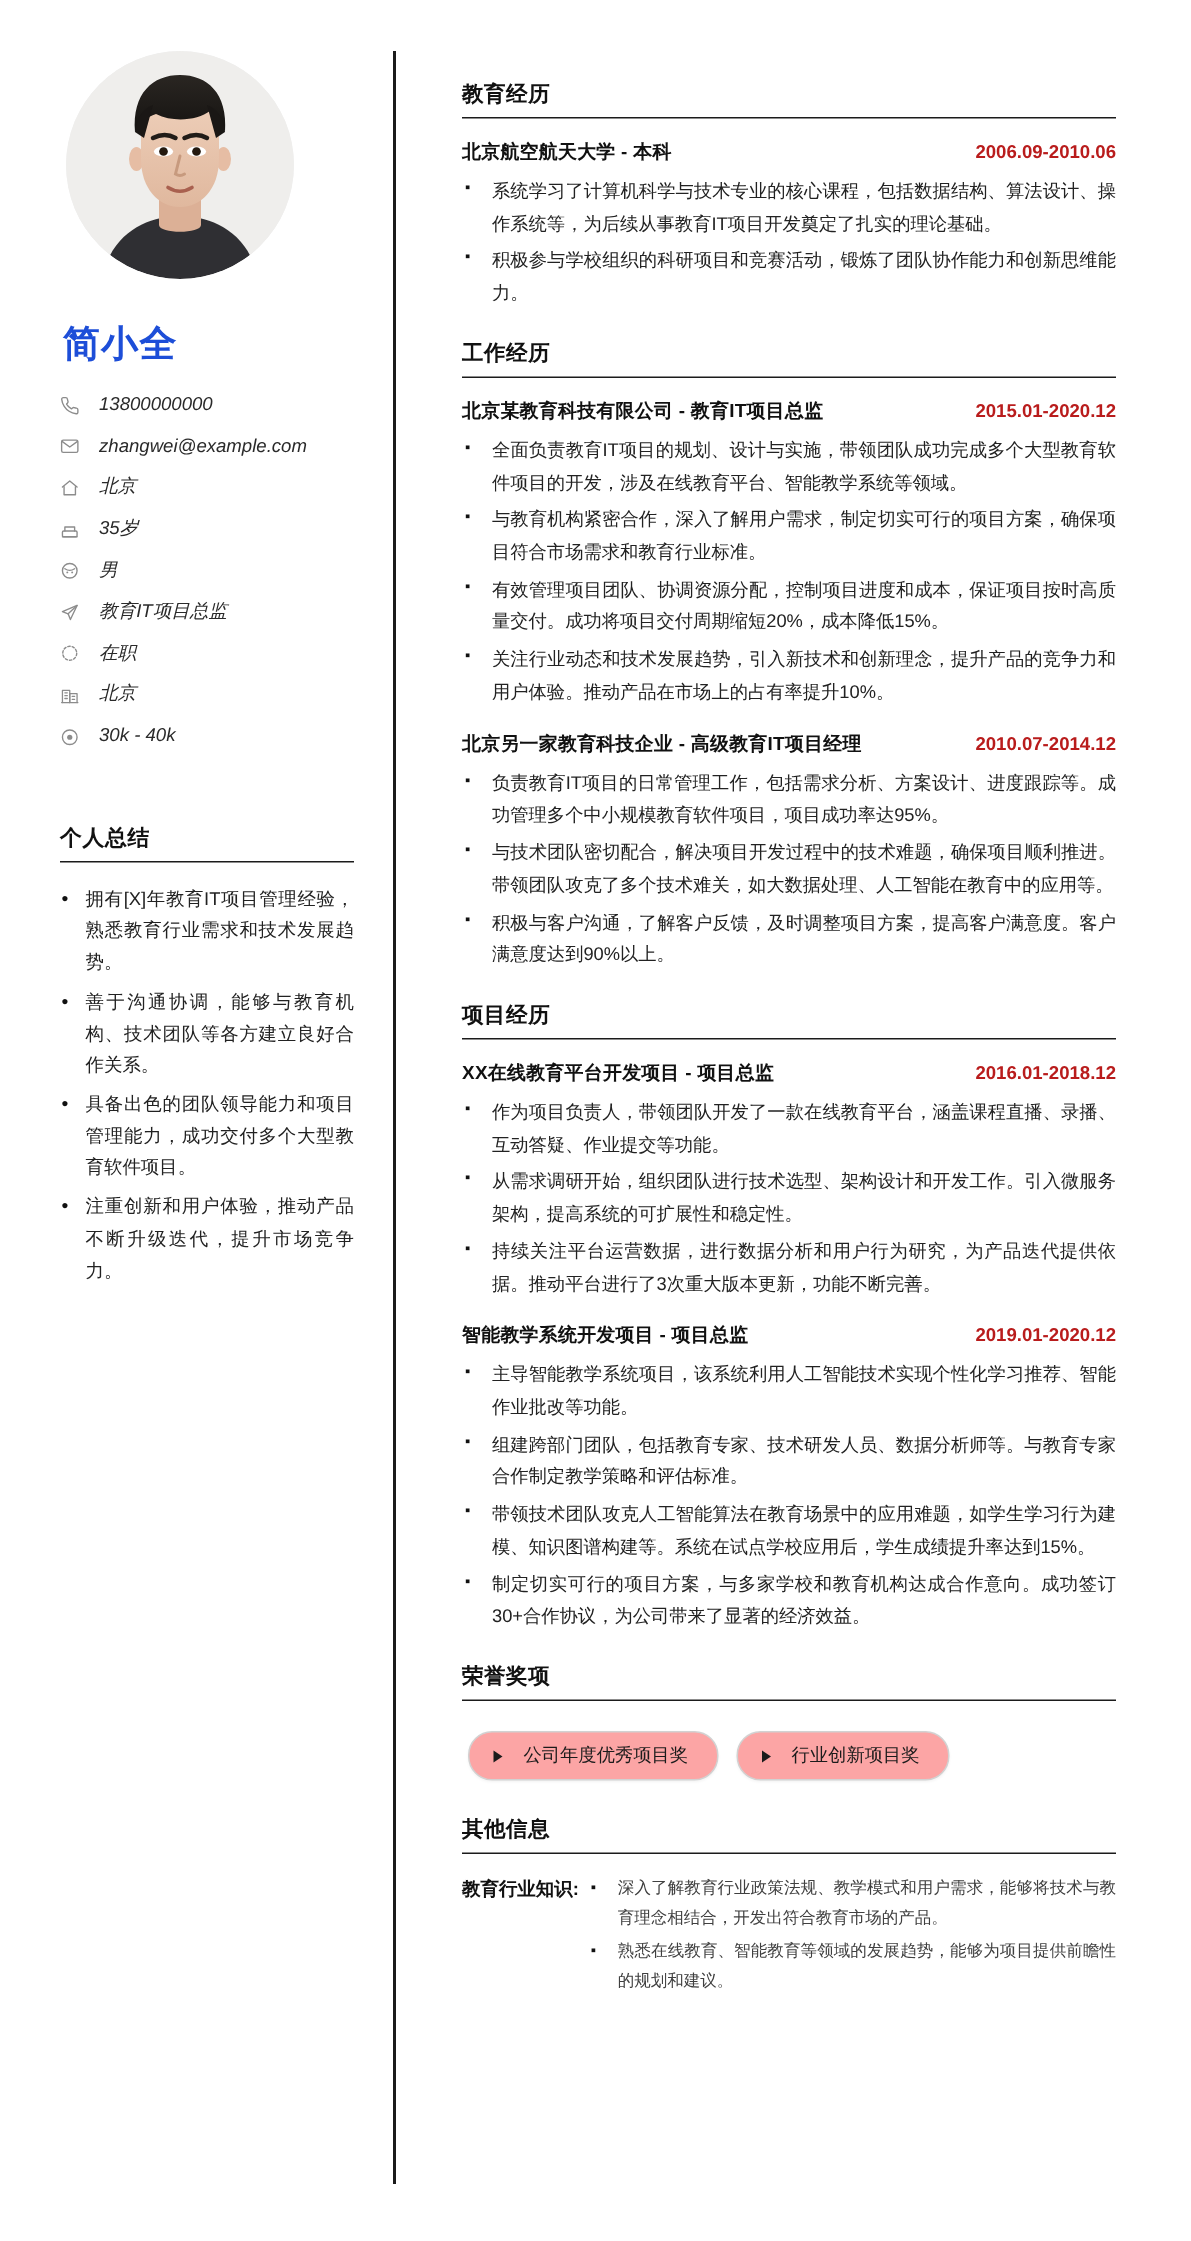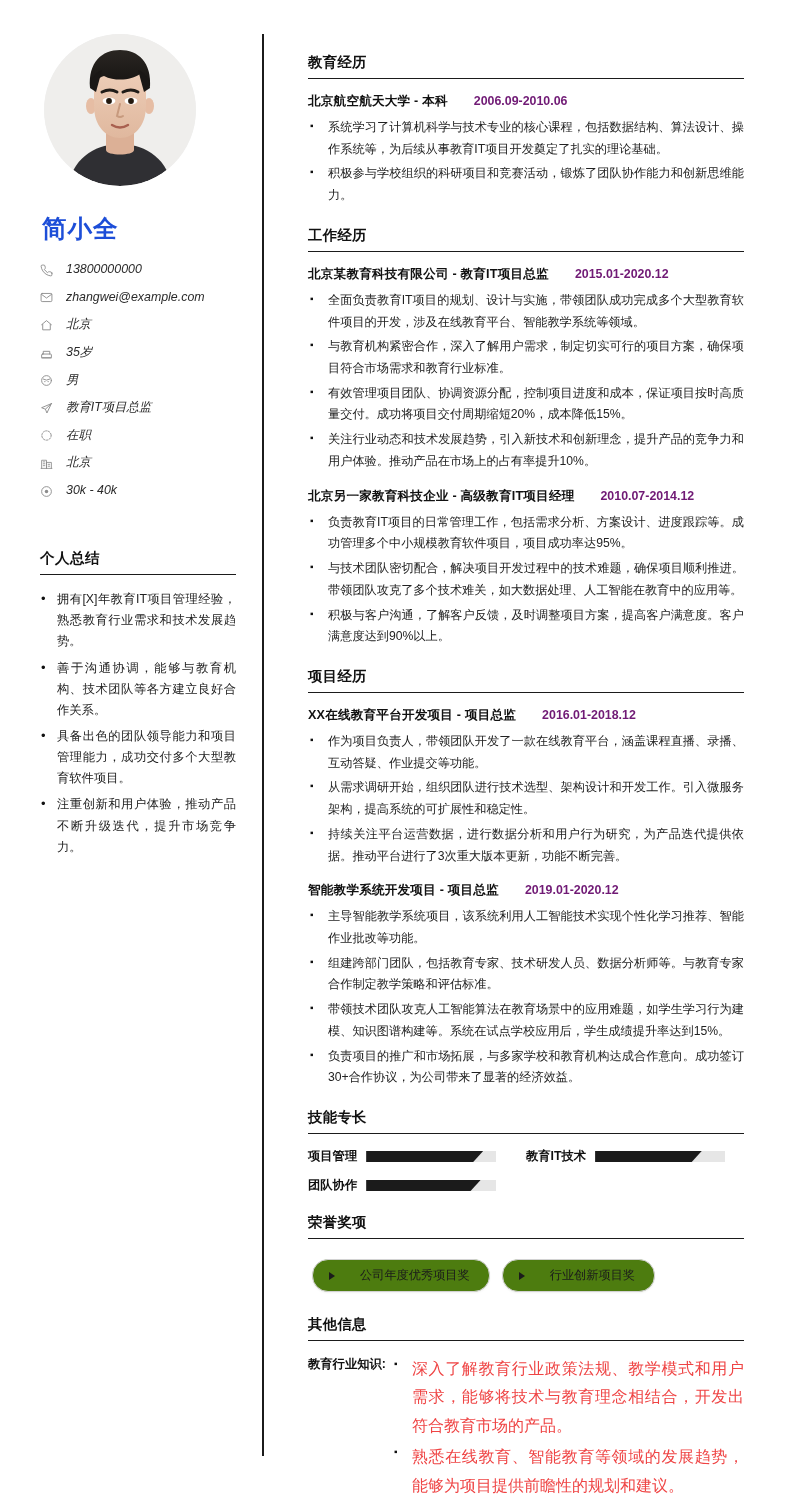--- a/index.html
+++ b/index.html
@@ -121,35 +121,35 @@
     color: #111;
     padding-bottom: 6px;
     border-bottom: 1.6px solid #1b1b1b;
     margin-bottom: 14px;
     letter-spacing: .4px;
     margin-top: 19px;
   }
   .entry { margin-bottom: 15px; }
   .entry-head {
     display: flex;
-    justify-content: flex-start;
+    justify-content: space-between;
     align-items: baseline;
     margin-bottom: 7px;
-    gap: 26px;
+    gap: 8px;
   }
   .entry-title {
     font-size: 12.6px;
     font-weight: bold;
     color: #111;
     letter-spacing: .2px;
   }
   .entry-date {
     font-size: 12.4px;
     font-weight: bold;
-    color: #701a75;
+    color: #b91c1c;
     white-space: nowrap;
     font-family: "Liberation Sans", "DejaVu Sans", sans-serif;
   }
   .r-bullets { list-style: none; }
   .r-bullets li {
     position: relative;
     padding-left: 20px;
     font-size: 12.2px;
     line-height: 1.78;
     margin-bottom: 3px;
@@ -201,27 +201,27 @@
   
   .awards-row {
     display: flex;
     gap: 12px;
     flex-wrap: wrap;
     padding: 6px 0 4px 4px;
   }
   .award-pill {
     display: inline-flex;
     align-items: center;
-    gap: 25px;
+    gap: 14px;
     border: 1px solid #d2d2d2;
     border-radius: 16px;
     padding: 7px 19px 7px 16px;
     font-size: 12.2px;
     color: #1b1b1b;
-    background: #4d7c0f;
+    background: #fca5a5;
     box-shadow: 0 1px 2px rgba(0,0,0,.05);
   }
   .award-caret {
     width: 0; height: 0;
     border-left: 6.5px solid #1b1b1b;
     border-top: 4.5px solid transparent;
     border-bottom: 4.5px solid transparent;
   }
 
   
@@ -234,24 +234,24 @@
     font-size: 12.3px;
     font-weight: bold;
     color: #111;
     white-space: nowrap;
     padding-top: 1px;
   }
   .other-list { list-style: none; flex: 1; }
   .other-list li {
     position: relative;
     padding-left: 20px;
-    font-size: 16px;
+    font-size: 11px;
     line-height: 1.78;
     margin-bottom: 3px;
-    color: #ef4444;
+    color: #404040;
     text-align: justify;
   }
   .other-list li::before {
     content: "▪";
     position: absolute;
     left: 2px; top: 0;
     font-size: 10px;
     color: #111;
   }
 </style>
@@ -471,48 +471,25 @@
 
       <div class="entry">
         <div class="entry-head">
           <span class="entry-title">智能教学系统开发项目 - 项目总监</span>
           <span class="entry-date">2019.01-2020.12</span>
         </div>
         <ul class="r-bullets">
           <li>主导智能教学系统项目，该系统利用人工智能技术实现个性化学习推荐、智能作业批改等功能。</li>
           <li>组建跨部门团队，包括教育专家、技术研发人员、数据分析师等。与教育专家合作制定教学策略和评估标准。</li>
           <li>带领技术团队攻克人工智能算法在教育场景中的应用难题，如学生学习行为建模、知识图谱构建等。系统在试点学校应用后，学生成绩提升率达到15%。</li>
-          <li>负责项目的推广和市场拓展，与多家学校和教育机构达成合作意向。成功签订30+合作协议，为公司带来了显著的经济效益。</li>
+          <li>制定切实可行的项目方案，与多家学校和教育机构达成合作意向。成功签订30+合作协议，为公司带来了显著的经济效益。</li>
         </ul>
       </div>
     </section>
 
-    <section class="r-sec">
-      <div class="r-sec-title">技能专长</div>
-      <div class="skills-grid">
-        <div class="skill">
-          <span class="skill-name">项目管理</span>
-          <span class="skill-bar">
-            <span class="skill-fill" style="width: 90%;"></span>
-          </span>
-        </div>
-        <div class="skill">
-          <span class="skill-name">教育IT技术</span>
-          <span class="skill-bar">
-            <span class="skill-fill" style="width: 82%;"></span>
-          </span>
-        </div>
-        <div class="skill">
-          <span class="skill-name">团队协作</span>
-          <span class="skill-bar">
-            <span class="skill-fill" style="width: 88%;"></span>
-          </span>
-        </div>
-      </div>
-    </section>
 
     <section class="r-sec">
       <div class="r-sec-title">荣誉奖项</div>
       <div class="awards-row">
         <span class="award-pill">
           <span class="award-caret"></span>
           <span>公司年度优秀项目奖</span>
         </span>
         <span class="award-pill">
           <span class="award-caret"></span>

